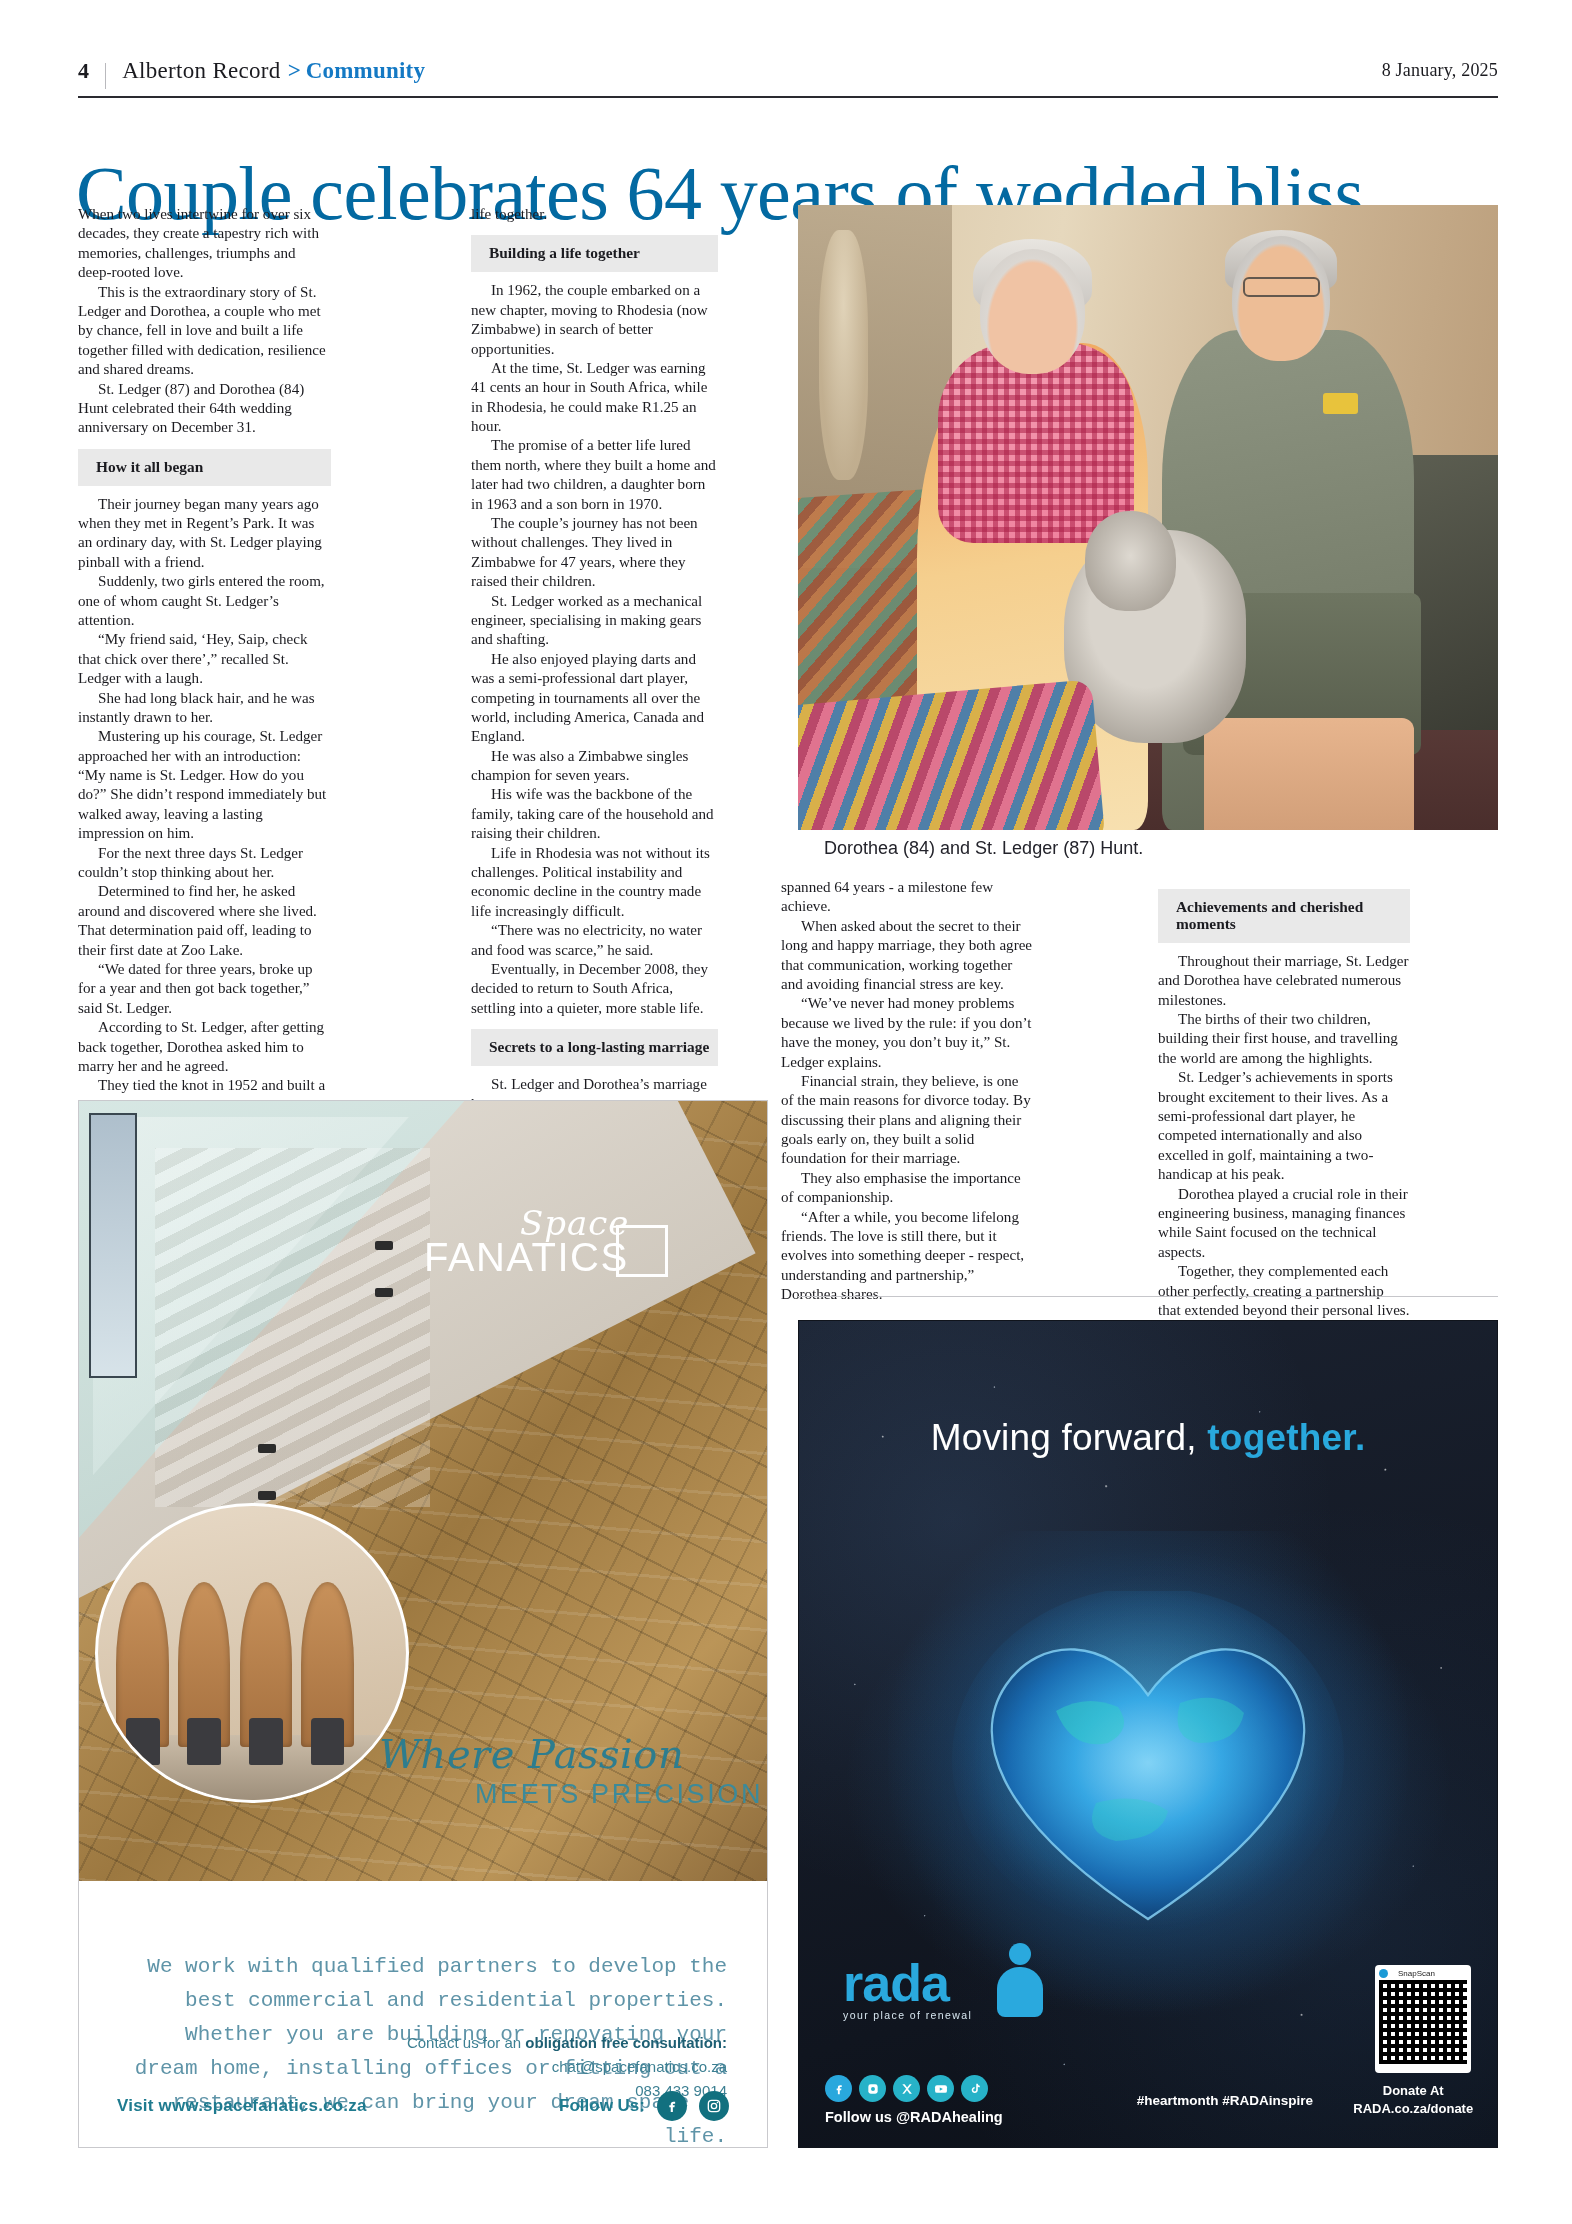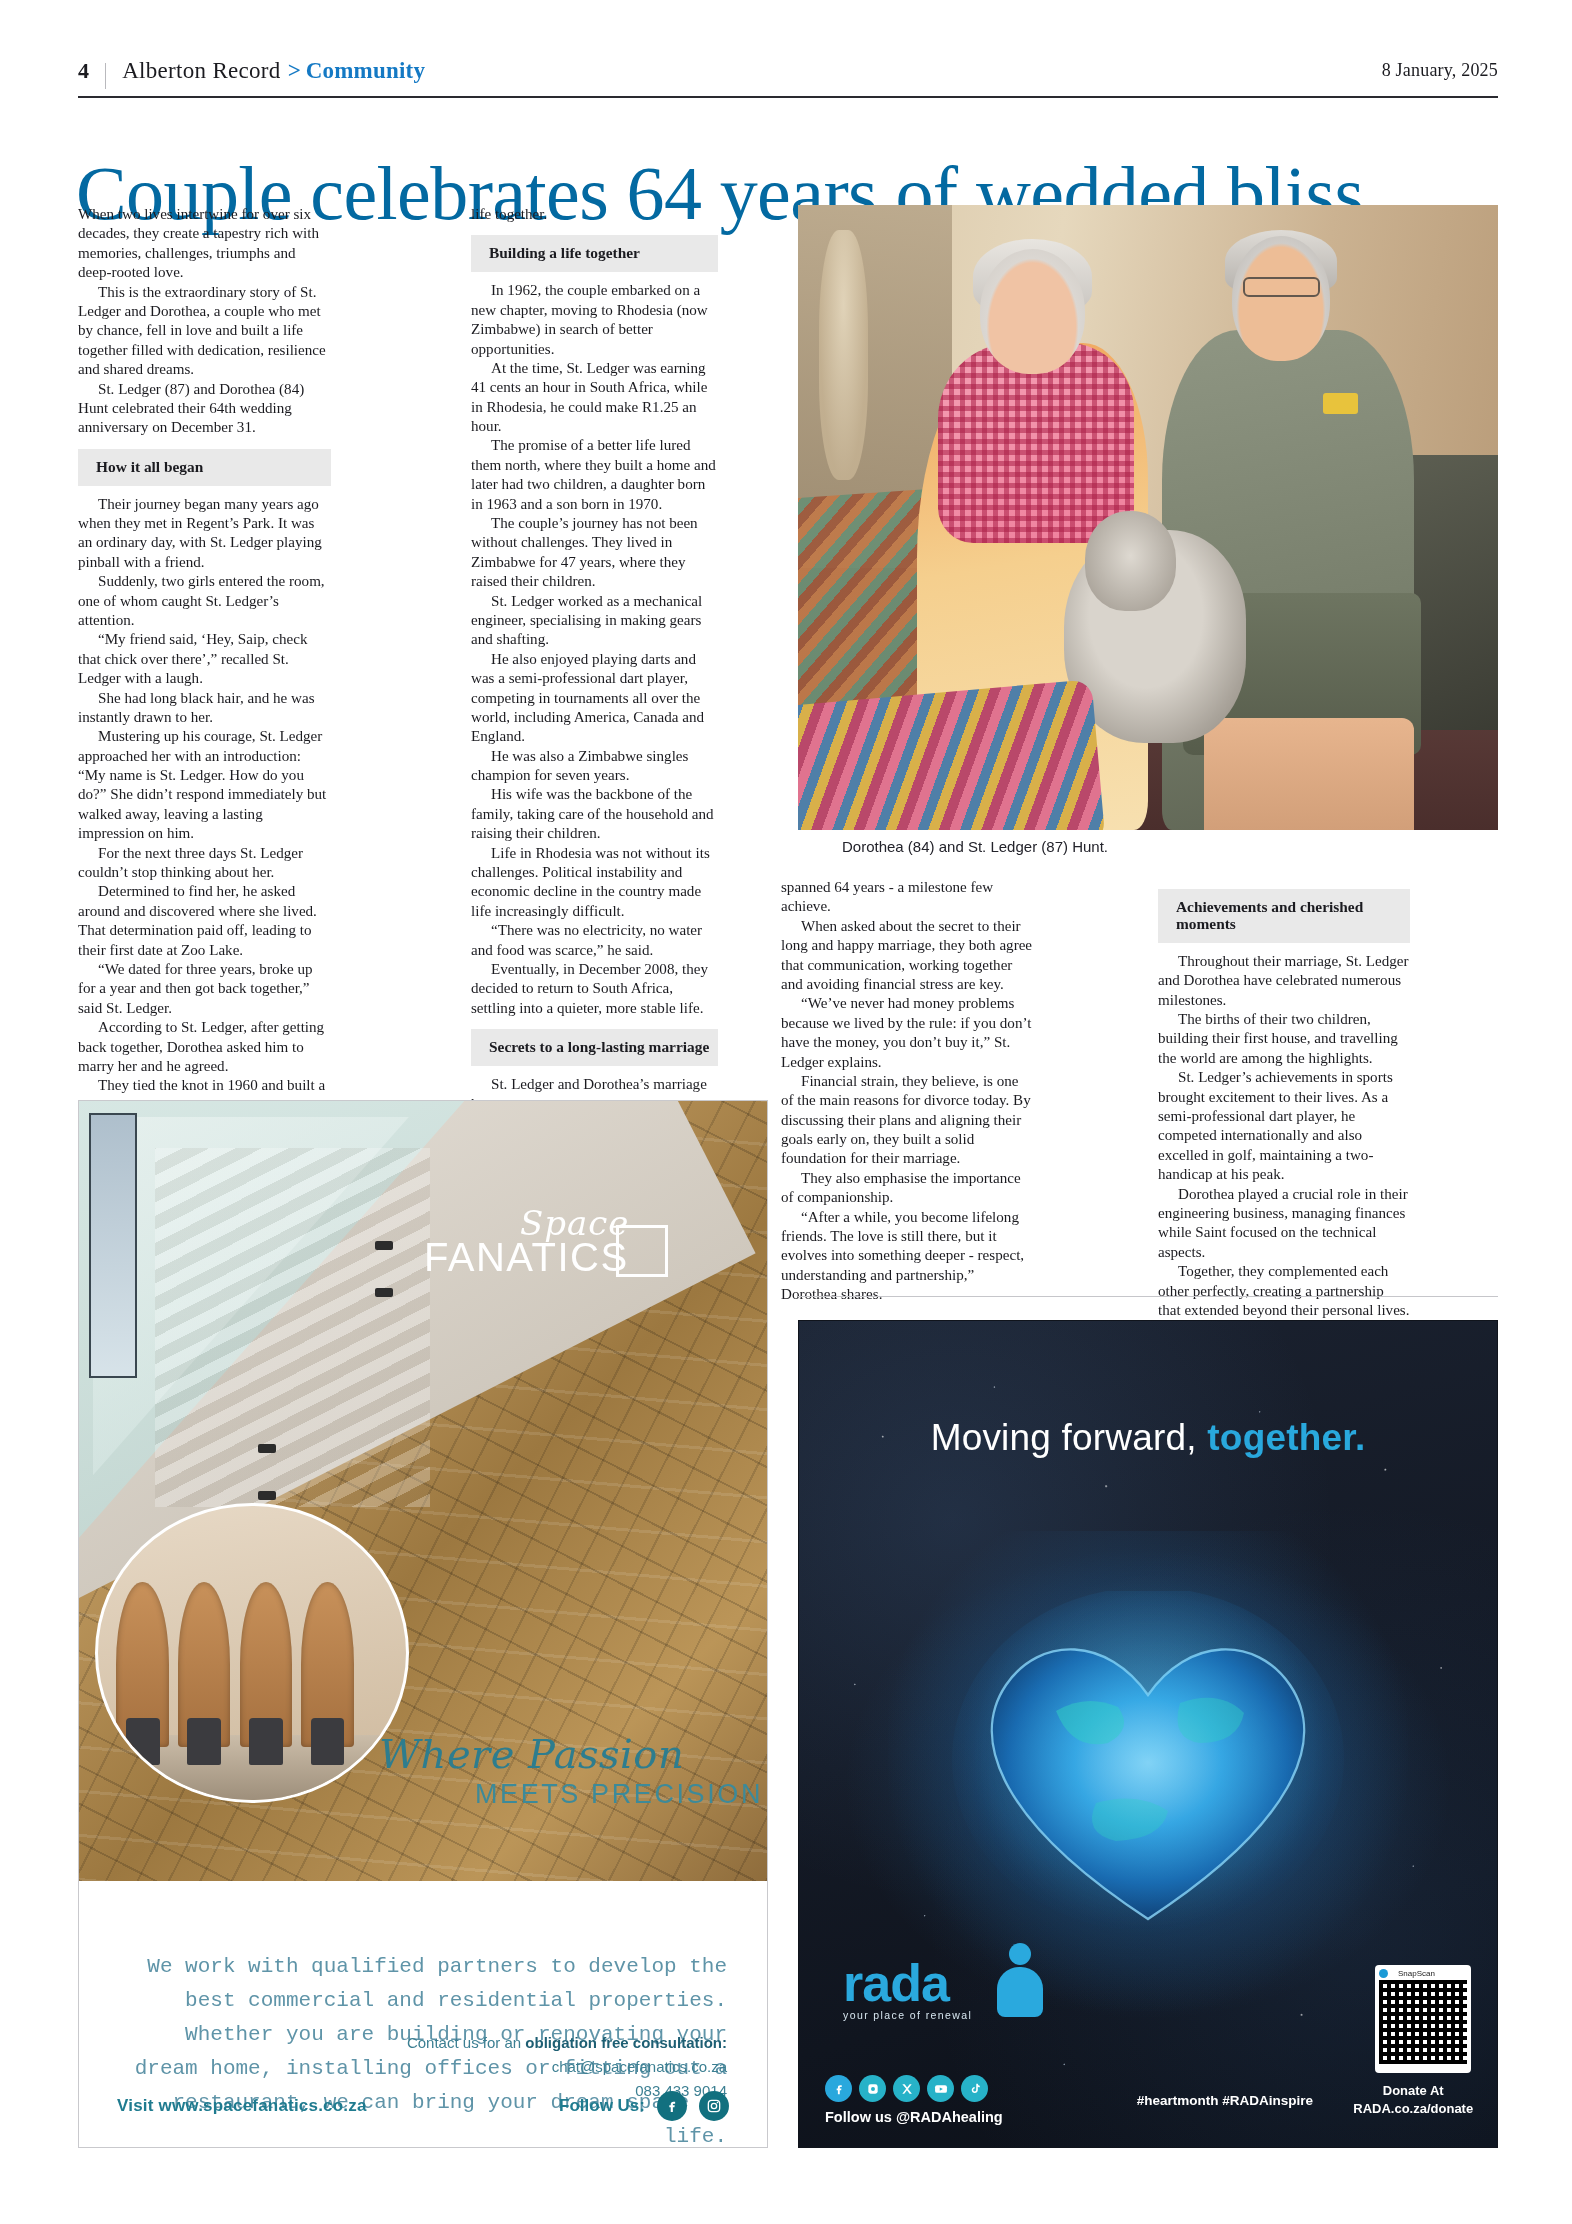--- a/index.html
+++ b/index.html
@@ -45,22 +45,22 @@
   }
   #col1 { left:78px;  top:205px; width:253px; }
   #col2 { left:440px; top:205px; width:247px;margin-left:31px; }
   #col3 { left:781px; top:878px; width:253px; }
   #col4 { left:1158px;top:878px; width:252px; }
 
   
   .photo-wrap { position:absolute; left:798px; top:205px; width:700px; height:625px; }
   .photo { position:absolute; inset:0; overflow:hidden; background:#b8a08c; }
   .caption {
-    position:absolute; left:842px; top:838px; width:700px;
-    font-family:"Liberation Sans", sans-serif; font-size:15px; color:#23232b;
+    position:absolute; left:824px; top:838px; width:700px;
+    font-family:"Liberation Sans", sans-serif; font-size:18px; color:#23232b;
   }
 
   
   .ph-wall { position:absolute; left:0; top:0; width:100%; height:62%;
     background:
       linear-gradient(100deg,#d9c7a8 0%,#e6d8bd 35%,#cbb291 70%,#b99c79 100%); }
   .ph-wall2 { position:absolute; left:0; top:0; width:22%; height:62%;
     background:linear-gradient(180deg,#b6a488,#8e7d63); opacity:.85; }
   .ph-floorlamp { position:absolute; left:3%; top:4%; width:7%; height:40%;
     background:radial-gradient(ellipse at 50% 30%, #efe3c9, #c9b696 70%); border-radius:40%; opacity:.75;}
@@ -266,21 +266,21 @@
       <div class="sechead">How it all began</div>
       <p>Their journey began many years ago when they met in Regent’s Park. It was an ordinary day, with St. Ledger playing pinball with a friend.</p>
       <p>Suddenly, two girls entered the room, one of whom caught St. Ledger’s attention.</p>
       <p>“My friend said, ‘Hey, Saip, check that chick over there’,” recalled St. Ledger with a laugh.</p>
       <p>She had long black hair, and he was instantly drawn to her.</p>
       <p>Mustering up his courage, St. Ledger approached her with an introduction: “My name is St. Ledger. How do you do?” She didn’t respond immediately but walked away, leaving a lasting impression on him.</p>
       <p>For the next three days St. Ledger couldn’t stop thinking about her.</p>
       <p>Determined to find her, he asked around and discovered where she lived. That determination paid off, leading to their first date at Zoo Lake.</p>
       <p>“We dated for three years, broke up for a year and then got back together,” said St. Ledger.</p>
       <p>According to St. Ledger, after getting back together, Dorothea asked him to marry her and he agreed.</p>
-      <p>They tied the knot in 1960 and built a</p>
+      <p>They tied the knot in 1952 and built a</p>
     </div>
   <div class="col" id="col2">
       <p class="noindent">life together.</p>
       <div class="sechead">Building a life together</div>
       <p>In 1962, the couple embarked on a new chapter, moving to Rhodesia (now Zimbabwe) in search of better opportunities.</p>
       <p>At the time, St. Ledger was earning 41 cents an hour in South Africa, while in Rhodesia, he could make R1.25 an hour.</p>
       <p>The promise of a better life lured them north, where they built a home and later had two children, a daughter born in 1963 and a son born in 1970.</p>
       <p>The couple’s journey has not been without challenges. They lived in Zimbabwe for 47 years, where they raised their children.</p>
       <p>St. Ledger worked as a mechanical engineer, specialising in making gears and shafting.</p>
       <p>He also enjoyed playing darts and was a semi-professional dart player, competing in tournaments all over the world, including America, Canada and England.</p>

